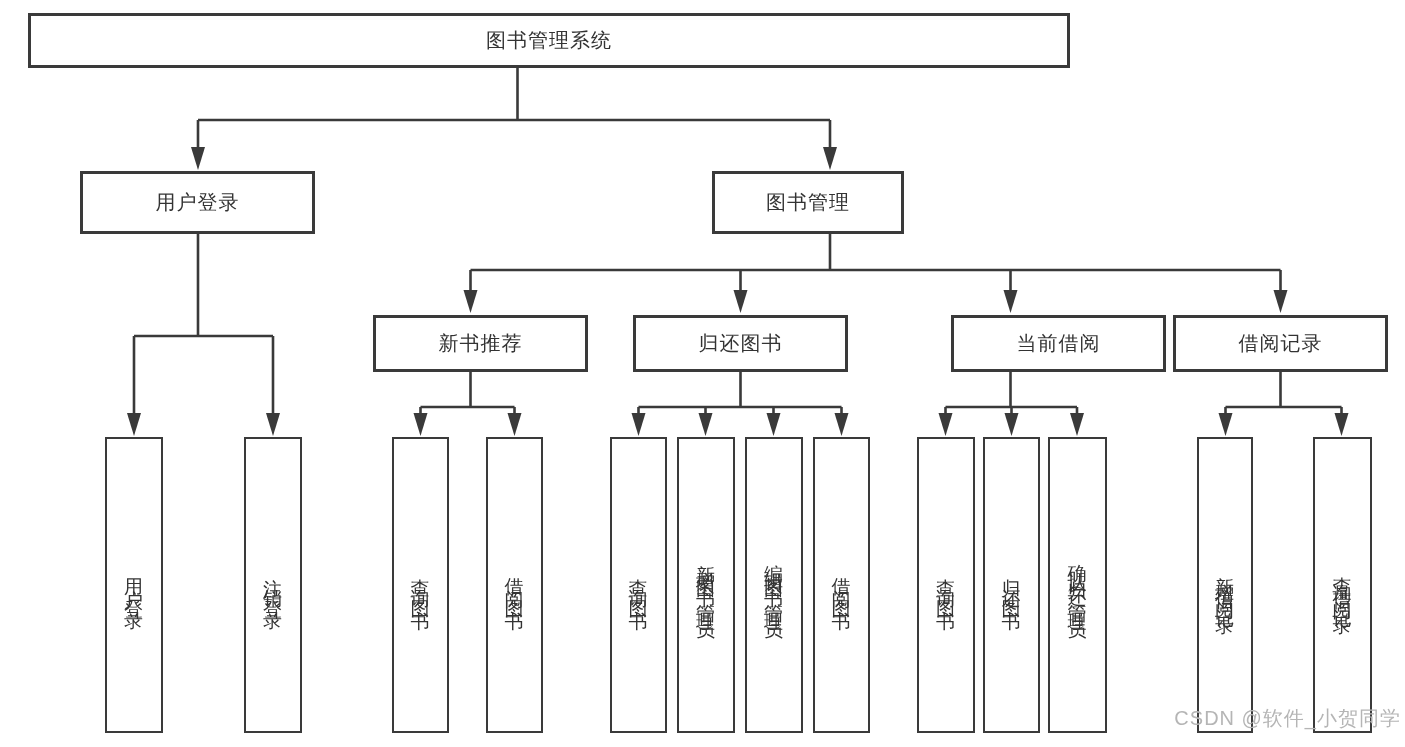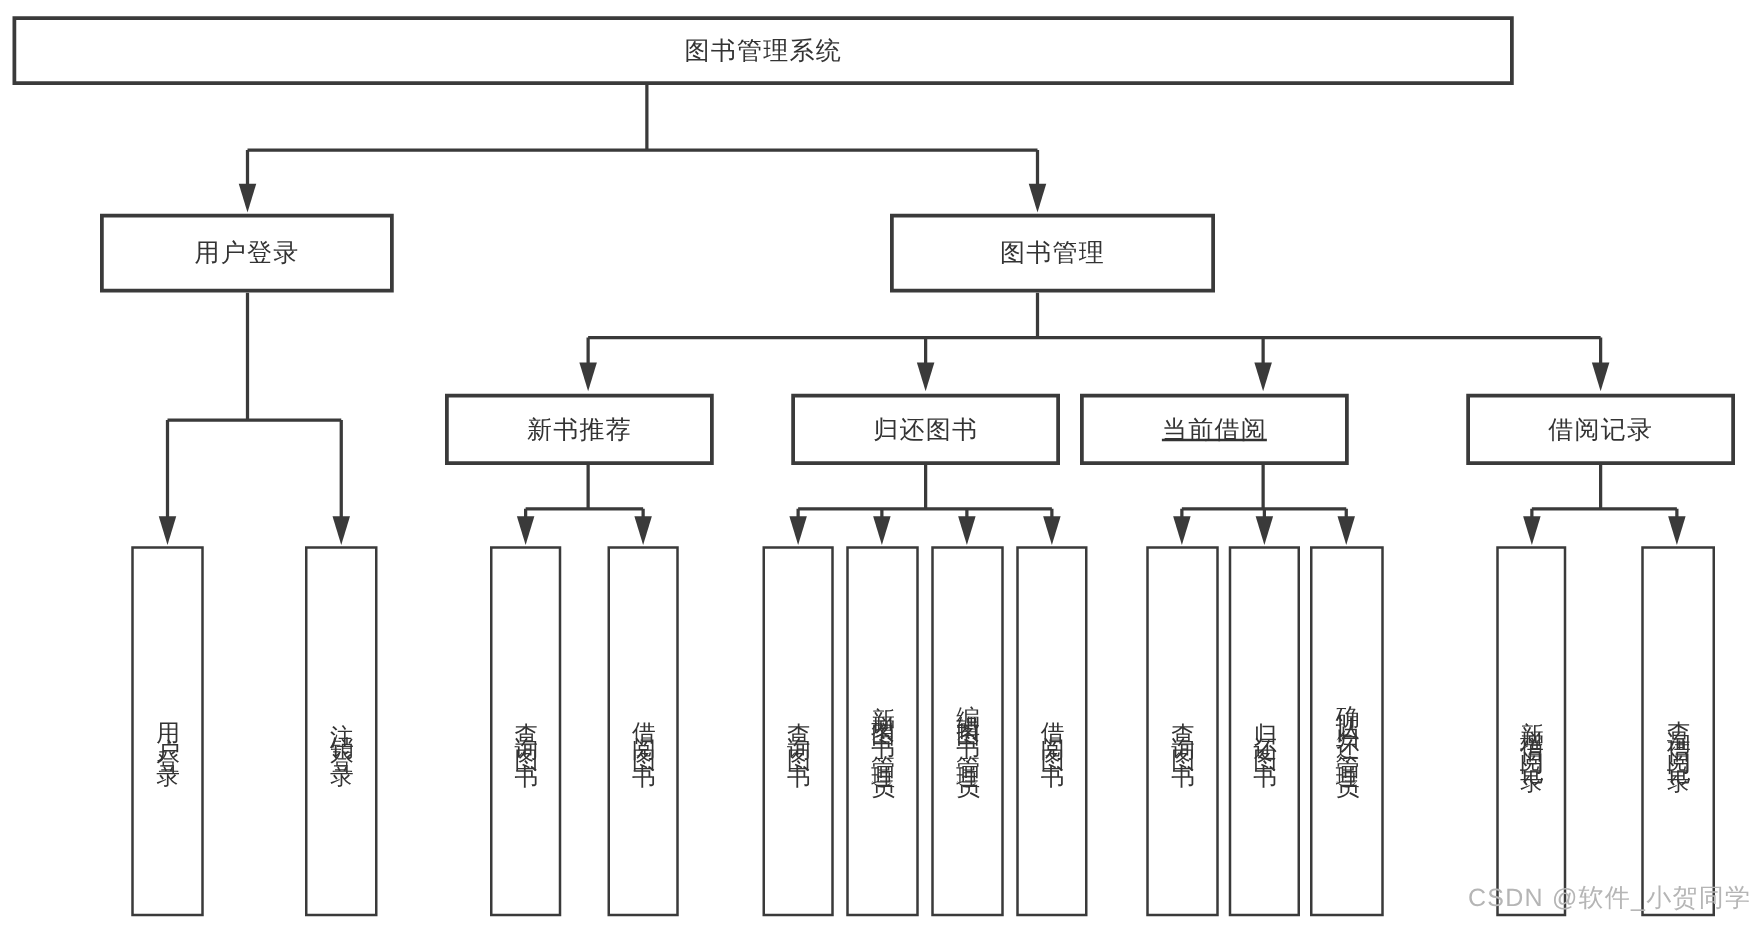--- a/index.html
+++ b/index.html
@@ -91,38 +91,38 @@
         <path d="M766.5,413 L780.5,413 L773.5,436 Z"></path>
         <path d="M834.5,413 L848.5,413 L841.5,436 Z"></path>
         <path d="M938.5,413 L952.5,413 L945.5,436 Z"></path>
         <path d="M1004.5,413 L1018.5,413 L1011.5,436 Z"></path>
         <path d="M1070,413 L1084,413 L1077,436 Z"></path>
         <path d="M1218.5,413 L1232.5,413 L1225.5,436 Z"></path>
         <path d="M1334.5,413 L1348.5,413 L1341.5,436 Z"></path>
       </g>
   </svg>
 
-  <div class="box" style="left:10px;top:13px;width:1201px;height:55px;">
+  <div class="box" style="left:28px;top:13px;width:1042px;height:55px;">
     <span class="hlabel">图书管理系统</span>
   </div>
 
   <div class="box" style="left:80px;top:171px;width:235px;height:63px;">
     <span class="hlabel">用户登录</span>
   </div>
-  <div class="box" style="left:712px;top:171px;width:260px;height:63px;">
+  <div class="box" style="left:712px;top:171px;width:192px;height:63px;">
     <span class="hlabel">图书管理</span>
   </div>
 
-  <div class="box" style="left:356px;top:315px;width:215px;height:57px;">
+  <div class="box" style="left:373px;top:315px;width:215px;height:57px;">
     <span class="hlabel">新书推荐</span>
   </div>
   <div class="box" style="left:633px;top:315px;width:215px;height:57px;">
     <span class="hlabel">归还图书</span>
   </div>
-  <div class="box" style="left:864px;top:315px;width:215px;height:57px;text-decoration:underline;">
+  <div class="box" style="left:951px;top:315px;width:215px;height:57px;">
     <span class="hlabel">当前借阅</span>
   </div>
   <div class="box" style="left:1173px;top:315px;width:215px;height:57px;">
     <span class="hlabel">借阅记录</span>
   </div>
 
   <div class="box leaf" style="left:105px;top:437px;width:58px;height:296px;">
     <span class="vtext">用户登录</span>
   </div>
   <div class="box leaf" style="left:244px;top:437px;width:58px;height:296px;">

